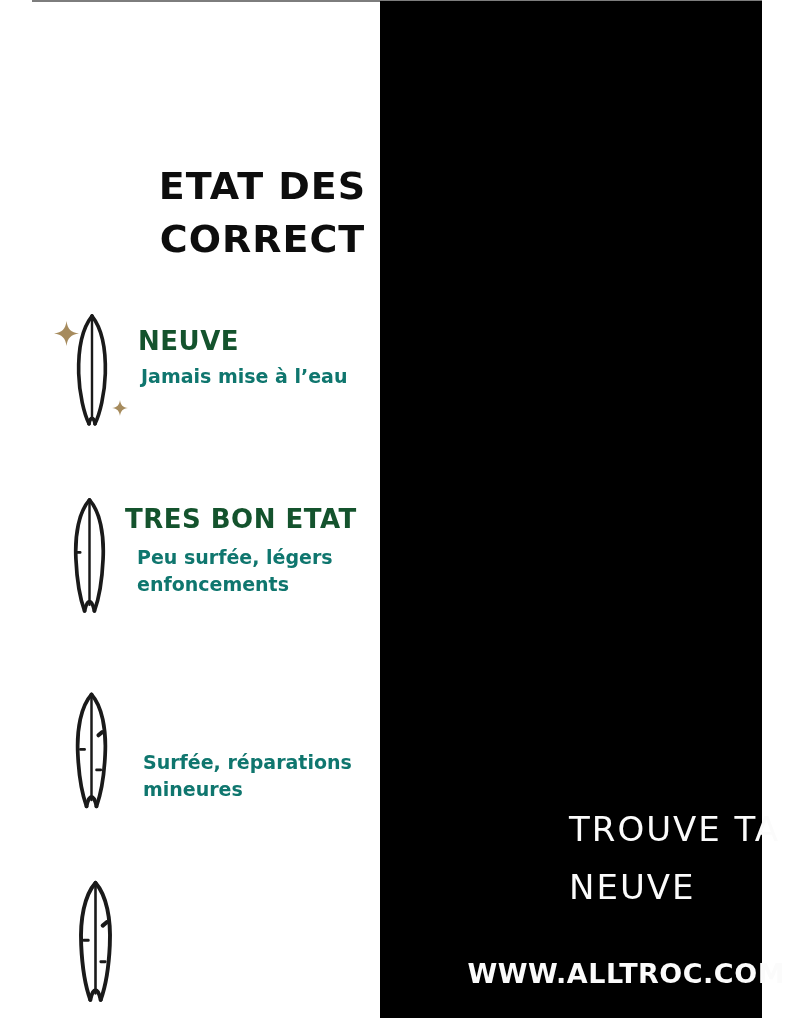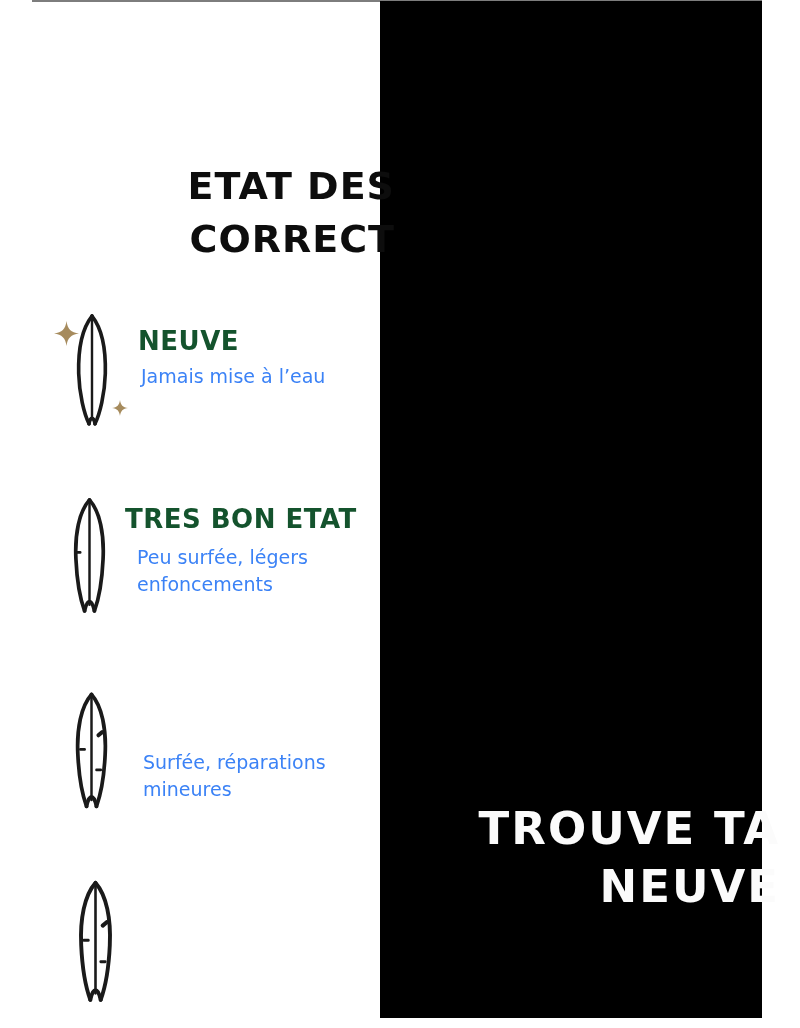--- a/index.html
+++ b/index.html
@@ -21,59 +21,59 @@
   }
   .black-panel {
     position: absolute;
     left: 380px; top: 1px;
     width: 382px; height: 1017px;
     background: #000000;
   }
   .tagline {
     position: absolute;
     right: 20px; top: 800px;
-    text-align: right;
+    text-align: left;
     color: #fbfbfb;
-    font-weight: 700;
-    font-size: 45px;
+    font-weight: 400;
+    font-size: 34px;
     line-height: 58px;
     letter-spacing: 2px;
   }
   .site-url {
     position: absolute;
     right: 15px; top: 958px;
     text-align: right;
     color: #fbfbfb;
     font-weight: 800;
     font-size: 27px;
     letter-spacing: 0.5px;
   }
   .title-block {
     position: absolute;
     left: 130px; top: 160px;
     width: 265px;
-    text-align: right;
+    text-align: center;
     font-weight: 800;
     font-size: 38px;
     line-height: 53px;
     letter-spacing: 1px;
     color: #0d0d0d;
   }
   .item-label {
     font-weight: 800;
     font-size: 26px;
     letter-spacing: 0.5px;
     color: #14532d;
     line-height: 1;
   }
   .item-desc {
-    font-weight: 400;
+    font-weight: 700;
     font-size: 19px;
     line-height: 27px;
-    color: #3b82f6;
+    color: #0f766e;
     white-space: pre-line;
   }
   .board-icon { position: absolute; }
   .board-icon svg { display: block; width: 100%; height: 100%; }
   .sparkle { position: absolute; }
   .sparkle svg { display: block; width: 100%; height: 100%; }
 
   
   #label-1 { position: absolute; left: 138px; top: 328px; }
   #desc-1  { position: absolute; left: 141px; top: 363px; }
@@ -97,20 +97,21 @@
 
 <div class="poster">
 
   <div class="top-line"></div>
 
   <div class="black-panel"></div>
   <div class="tagline">
     <div>TROUVE TA</div>
     <div>NEUVE</div>
   </div>
+  <div class="site-url">WWW.ALLTROC.COM</div>
 
   <div class="title-block">
     <div>ETAT DES</div>
     <div>CORRECT</div>
   </div>
 
   <div class="sparkle" id="sparkle-big">
     <svg viewBox="0 0 100 100">
         <path d="M50 0 C54 32 68 46 100 50 C68 54 54 68 50 100 C46 68 32 54 0 50 C32 46 46 32 50 0 Z" fill="#a68b5d"></path>
       </svg>

